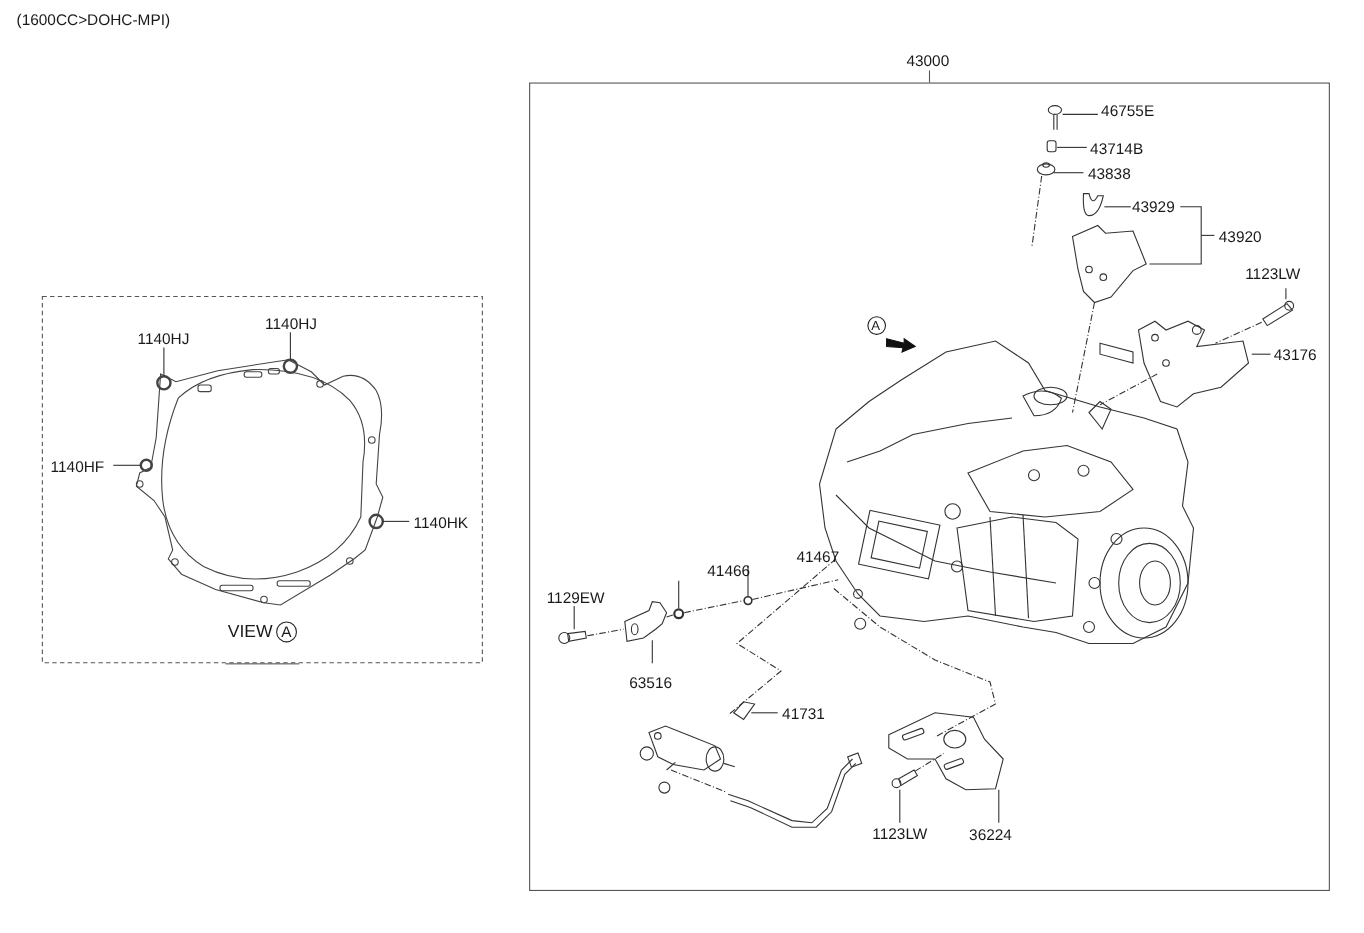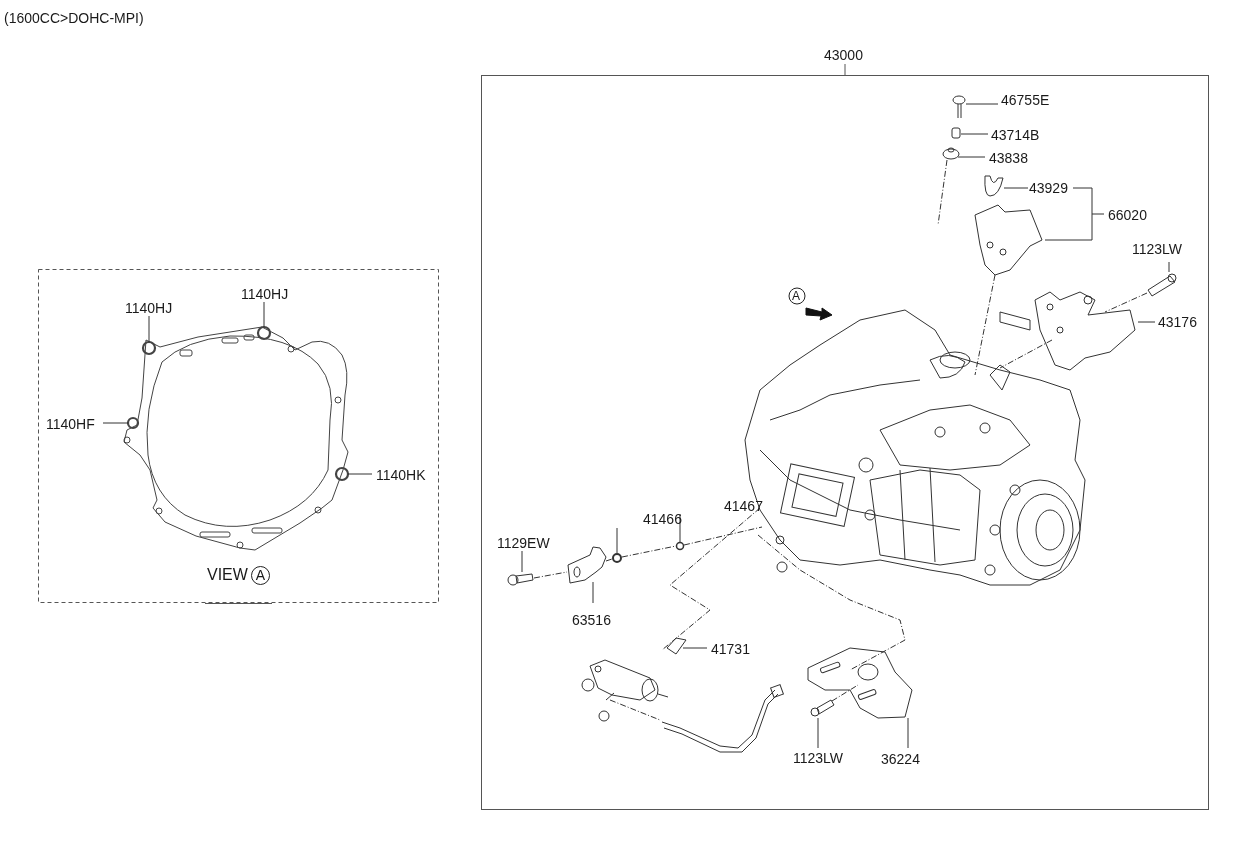--- a/index.html
+++ b/index.html
@@ -1,20 +1,20 @@
 <!DOCTYPE html>
 <html><head>
   <meta charset="utf-8">
   <style>
     html, body { margin: 0; padding: 0; background: #ffffff; }
     body { width: 1240px; height: 848px; position: relative; overflow: hidden;
            font-family: "Liberation Sans", sans-serif; color: #1a1a1a; }
     .lbl { position: absolute; font-size: 14px; line-height: 16px; white-space: nowrap; color: #1a1a1a; }
     .callout-lbl { cursor: pointer; }
-    #header { left: 4px; top: 10px; font-size: 14px; }
+    #header { left: 15px; top: 10px; font-size: 14px; }
     svg { position: absolute; left: 0; top: 0; }
     .view-caption { position: absolute; left: 205px; top: 565px; font-size: 16px; line-height: 20px;
                     border-bottom: 1px solid #555; padding: 0 2px 18px 2px; }
     .circle-letter { display: inline-block; width: 17px; height: 17px; border: 1px solid #222; border-radius: 50%;
                      text-align: center; line-height: 17px; font-size: 14px; margin-left: 3px; }
   </style>
 </head>
 <body>
 
 <div id="header" class="lbl">(1600CC&gt;DOHC-MPI)</div>
@@ -199,21 +199,21 @@
 <div class="view-caption">
   <span>VIEW</span><span class="circle-letter">A</span>
 </div>
 
 <div class="lbl" style="left:792px; top:288px; font-size:12px;">A</div>
 
 <div class="lbl callout-lbl" style="left:1001px; top:92px;">46755E</div>
 <div class="lbl callout-lbl" style="left:991px; top:127px;">43714B</div>
 <div class="lbl callout-lbl" style="left:989px; top:150px;">43838</div>
 <div class="lbl callout-lbl" style="left:1029px; top:180px;">43929</div>
-<div class="lbl callout-lbl" style="left:1108px; top:207px;">66020</div>
+<div class="lbl callout-lbl" style="left:1108px; top:207px;">43920</div>
 <div class="lbl callout-lbl" style="left:1132px; top:241px;">1123LW</div>
 <div class="lbl callout-lbl" style="left:1158px; top:314px;">43176</div>
 <div class="lbl callout-lbl" style="left:595px; top:511px;margin-left:48px;">41466</div>
 <div class="lbl callout-lbl" style="left:684px; top:498px;margin-left:40px;">41467</div>
 <div class="lbl callout-lbl" style="left:497px; top:535px;">1129EW</div>
 <div class="lbl callout-lbl" style="left:572px; top:612px;">63516</div>
 <div class="lbl callout-lbl" style="left:711px; top:641px;">41731</div>
 <div class="lbl callout-lbl" style="left:793px; top:750px;">1123LW</div>
 <div class="lbl callout-lbl" style="left:881px; top:751px;">36224</div>
 

